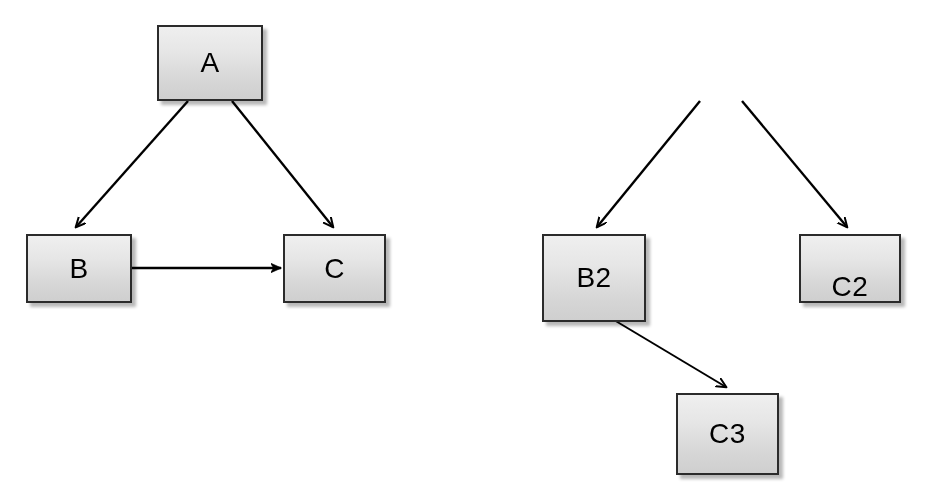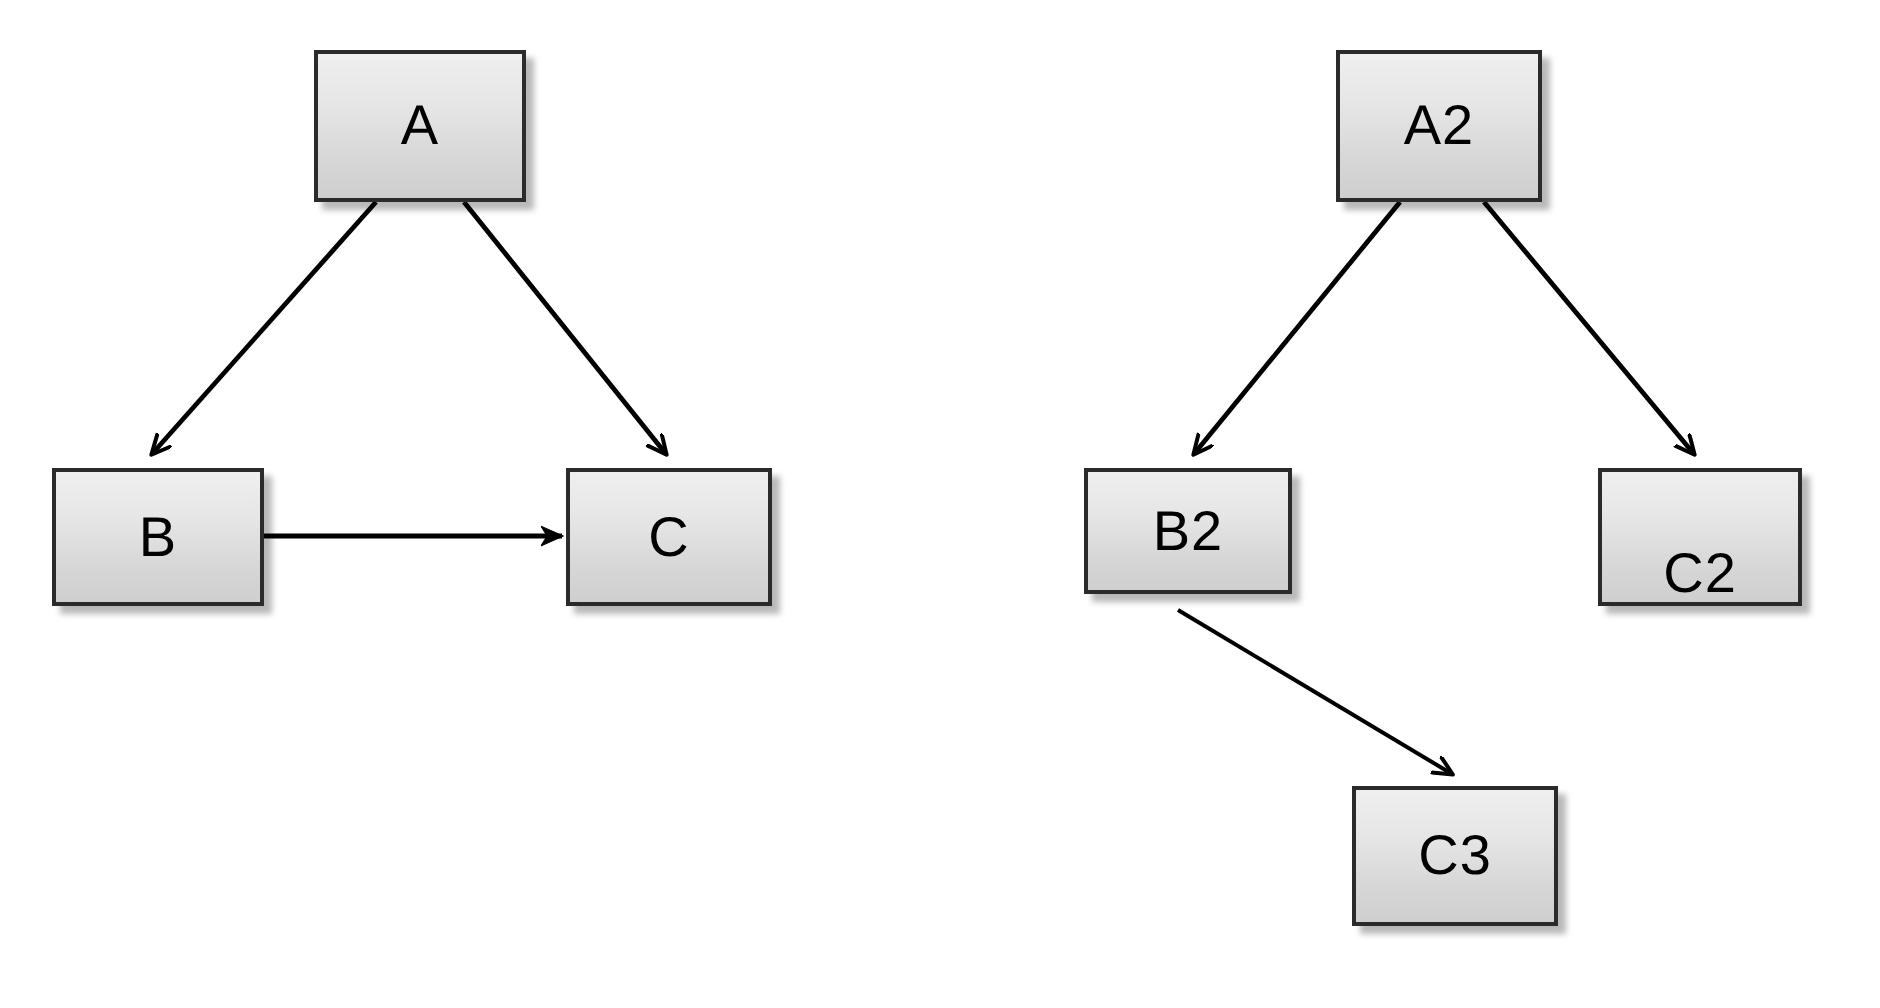--- a/index.html
+++ b/index.html
@@ -79,29 +79,26 @@
   </div>
 
   <div class="node" style="left:26px; top:234px; width:106px; height:69px;">
     <span class="node-label">B</span>
   </div>
 
   <div class="node" style="left:283px; top:234px; width:103px; height:69px;">
     <span class="node-label">C</span>
   </div>
 
-  <div class="node" style="left:668px; top:25px; width:103px; height:76px;">
-    <span class="node-label">A2</span>
-  </div>
 
-  <div class="node" style="left:542px; top:234px; width:104px; height:63px;">
+  <div class="node" style="left:542px; top:234px; width:104px; height:88px;">
     <span class="node-label">B2</span>
   </div>
 
   <div class="node" style="left:799px; top:234px; width:102px; height:69px;align-items:flex-end;">
     <span class="node-label">C2</span>
   </div>
 
-  <div class="node" style="left:676px; top:393px; width:103px; height:70px;">
+  <div class="node" style="left:676px; top:393px; width:103px; height:82px;">
     <span class="node-label">C3</span>
   </div>
 
 </div>
 
 </body></html>

